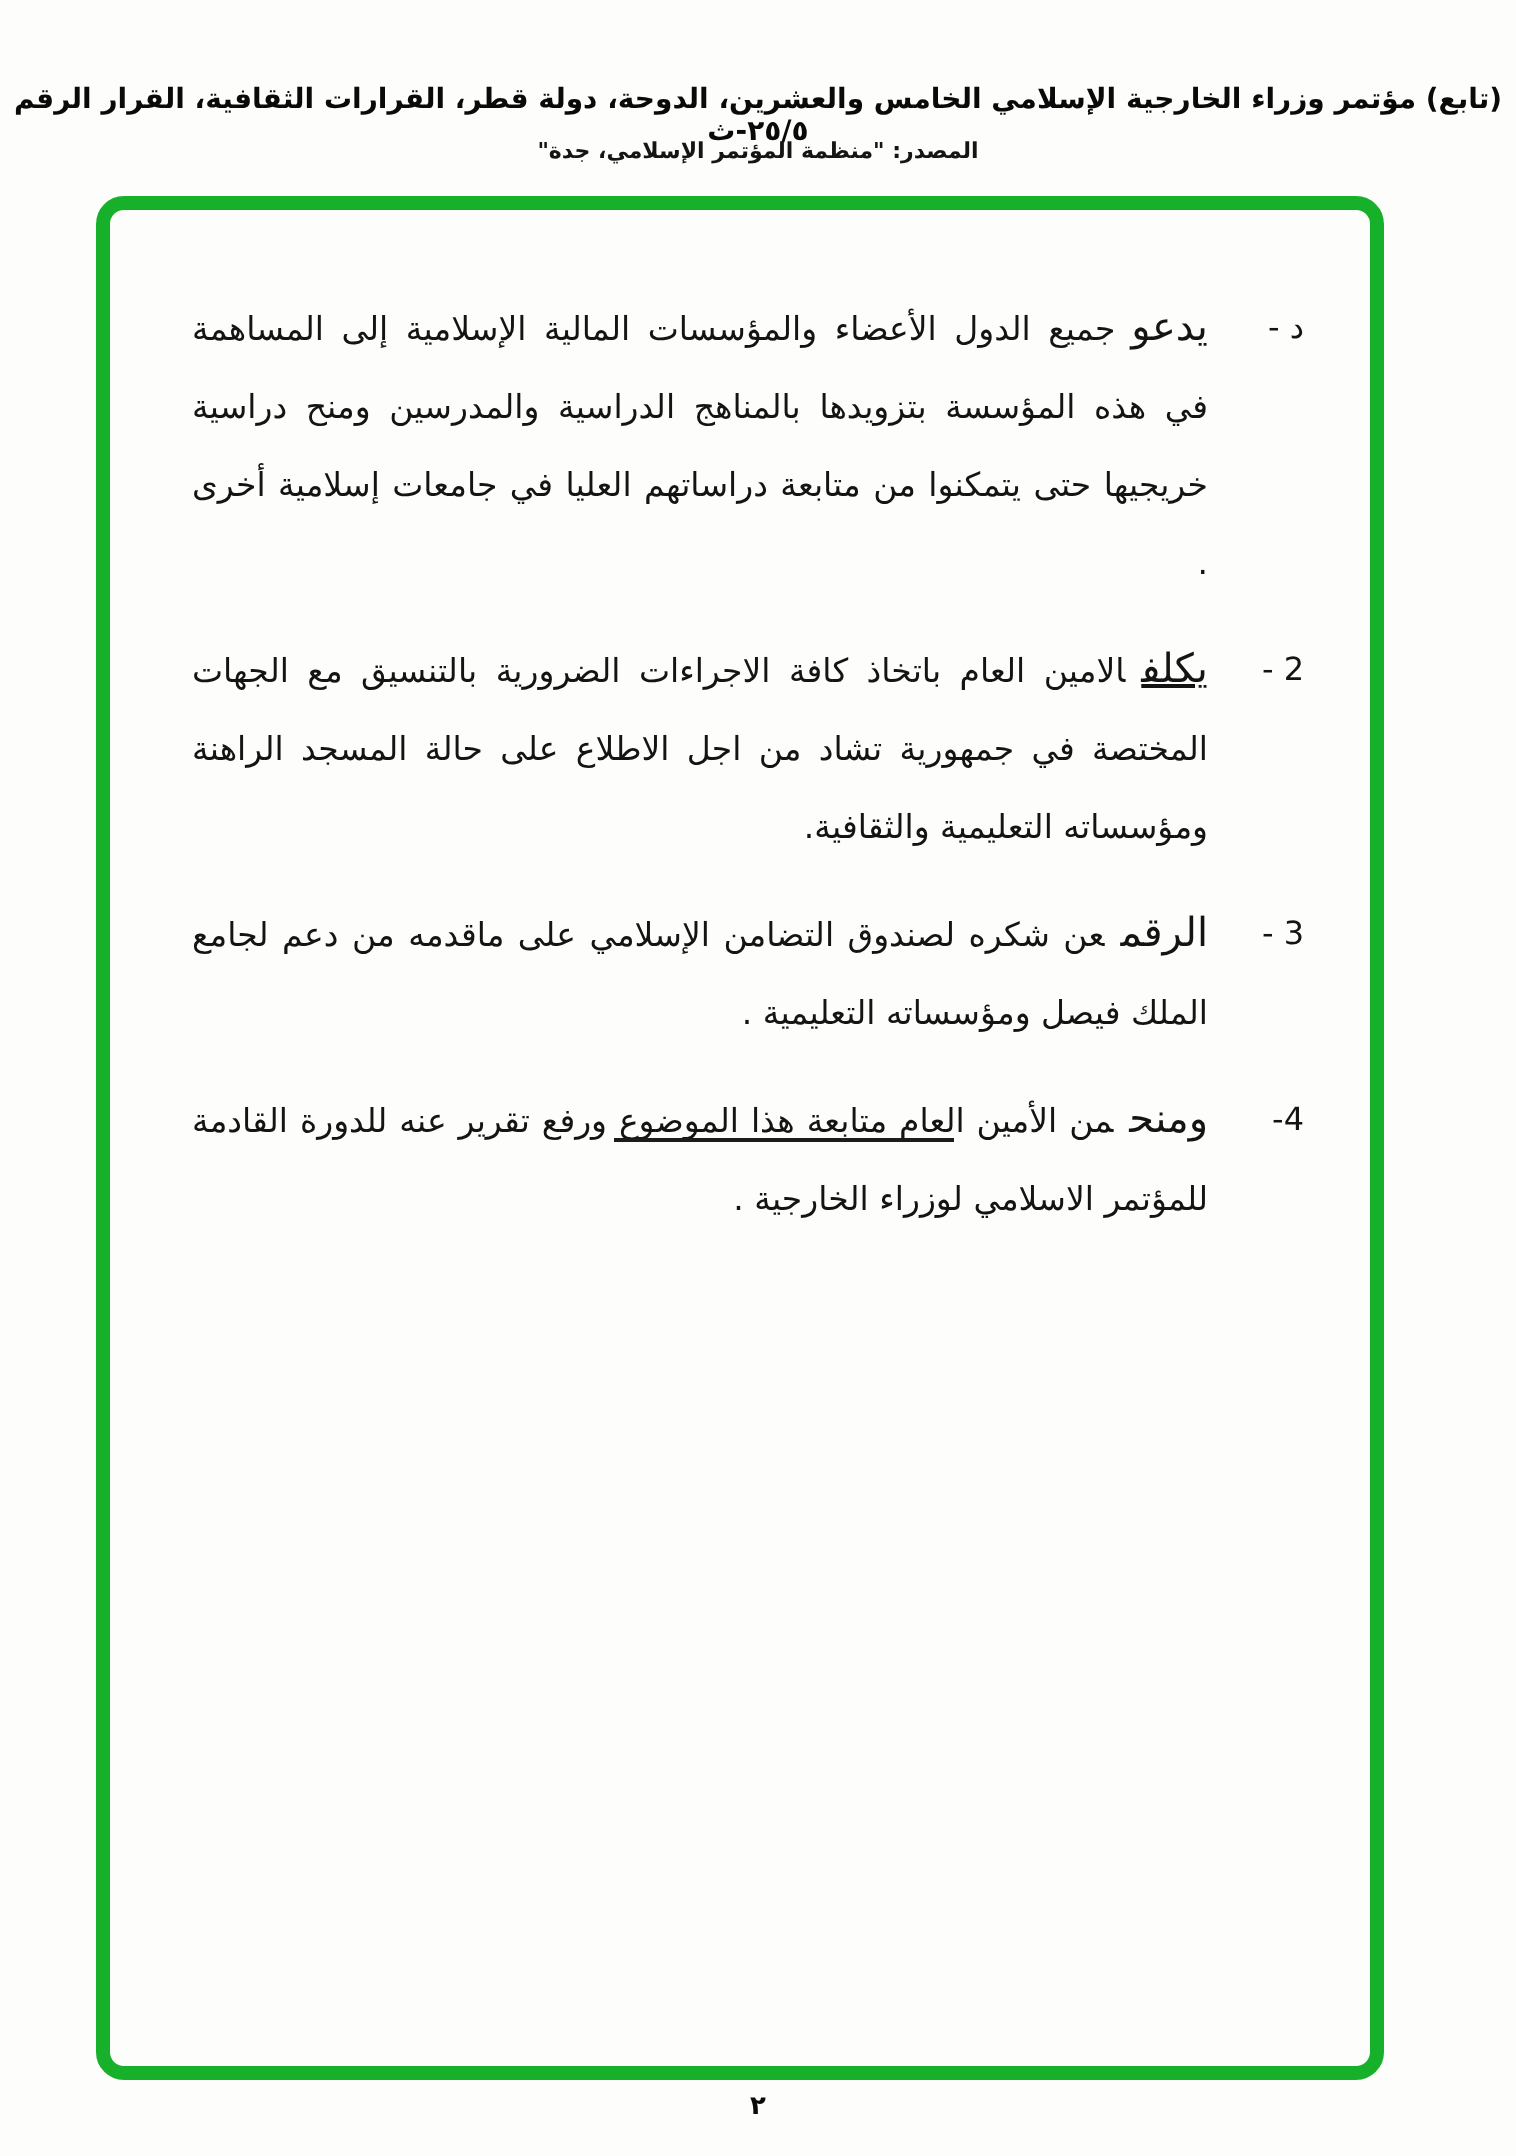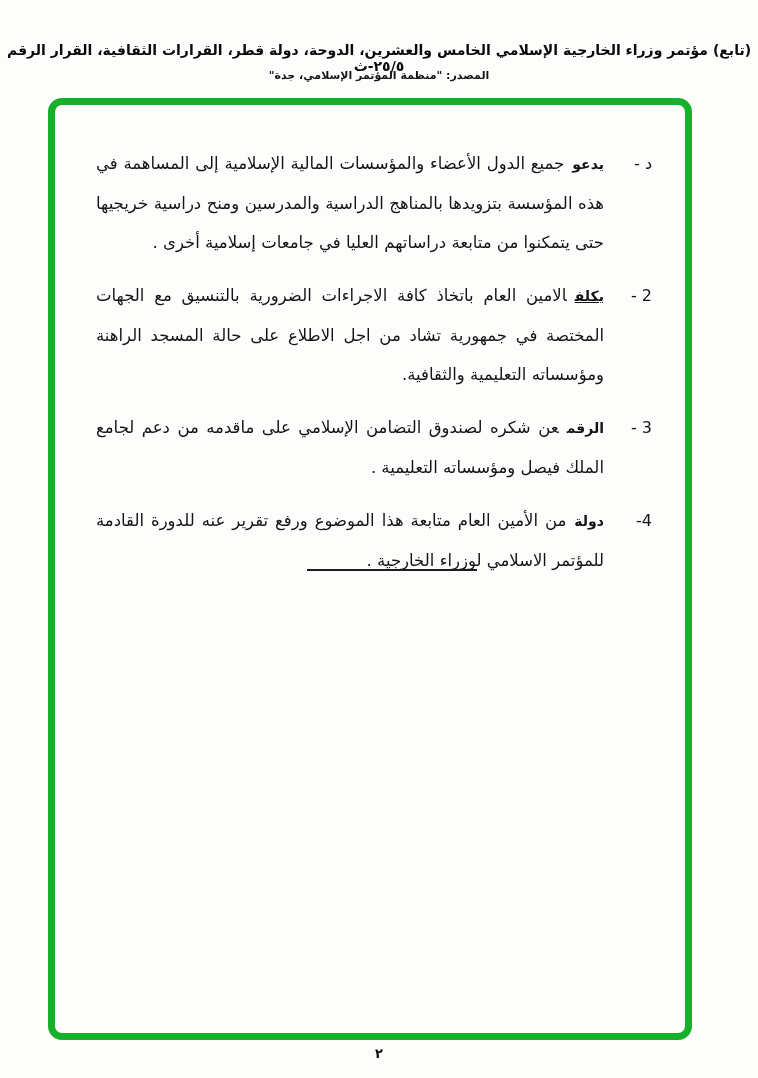--- a/index.html
+++ b/index.html
@@ -46,21 +46,21 @@
     flex:none;width:48px;
     font-size:16px;line-height:39px;
     white-space:nowrap;
   }
   .itext{
     flex:1;
     font-size:16.5px;line-height:39px;
     text-align:justify;
   }
   .kw{
-    font-weight:bold;font-size:14px;
+    font-weight:normal;font-size:20px;
     margin-left:8px;
   }
   .kw.u{text-decoration:underline;margin-top:36px;}
   .sep{
     position:absolute;top:569px;left:307px;
     width:170px;height:2px;background:#1c1c1c;
   }
   .pnum{
     position:absolute;top:1046px;left:0;width:100%;
     text-align:center;font-weight:bold;font-size:13px;
@@ -96,21 +96,21 @@
     <div class="item">
       <div class="marker">3 -</div>
       <div class="itext">
         <span class="kw">الرقم</span><span>عن شكره لصندوق التضامن الإسلامي على ماقدمه من دعم لجامع الملك فيصل ومؤسساته التعليمية .</span>
       </div>
     </div>
 
     <div class="item">
       <div class="marker">4-</div>
       <div class="itext">
-        <span class="kw">دولة</span><span>من الأمين العام متابعة هذا الموضوع ورفع تقرير عنه للدورة القادمة للمؤتمر الاسلامي لوزراء الخارجية .</span>
+        <span class="kw">ومنح</span><span>من الأمين العام متابعة هذا الموضوع ورفع تقرير عنه للدورة القادمة للمؤتمر الاسلامي لوزراء الخارجية .</span>
       </div>
     </div>
 
   </div>
 
   <div class="sep"></div>
 
   <div class="pnum">٢</div>
 
 </div>

